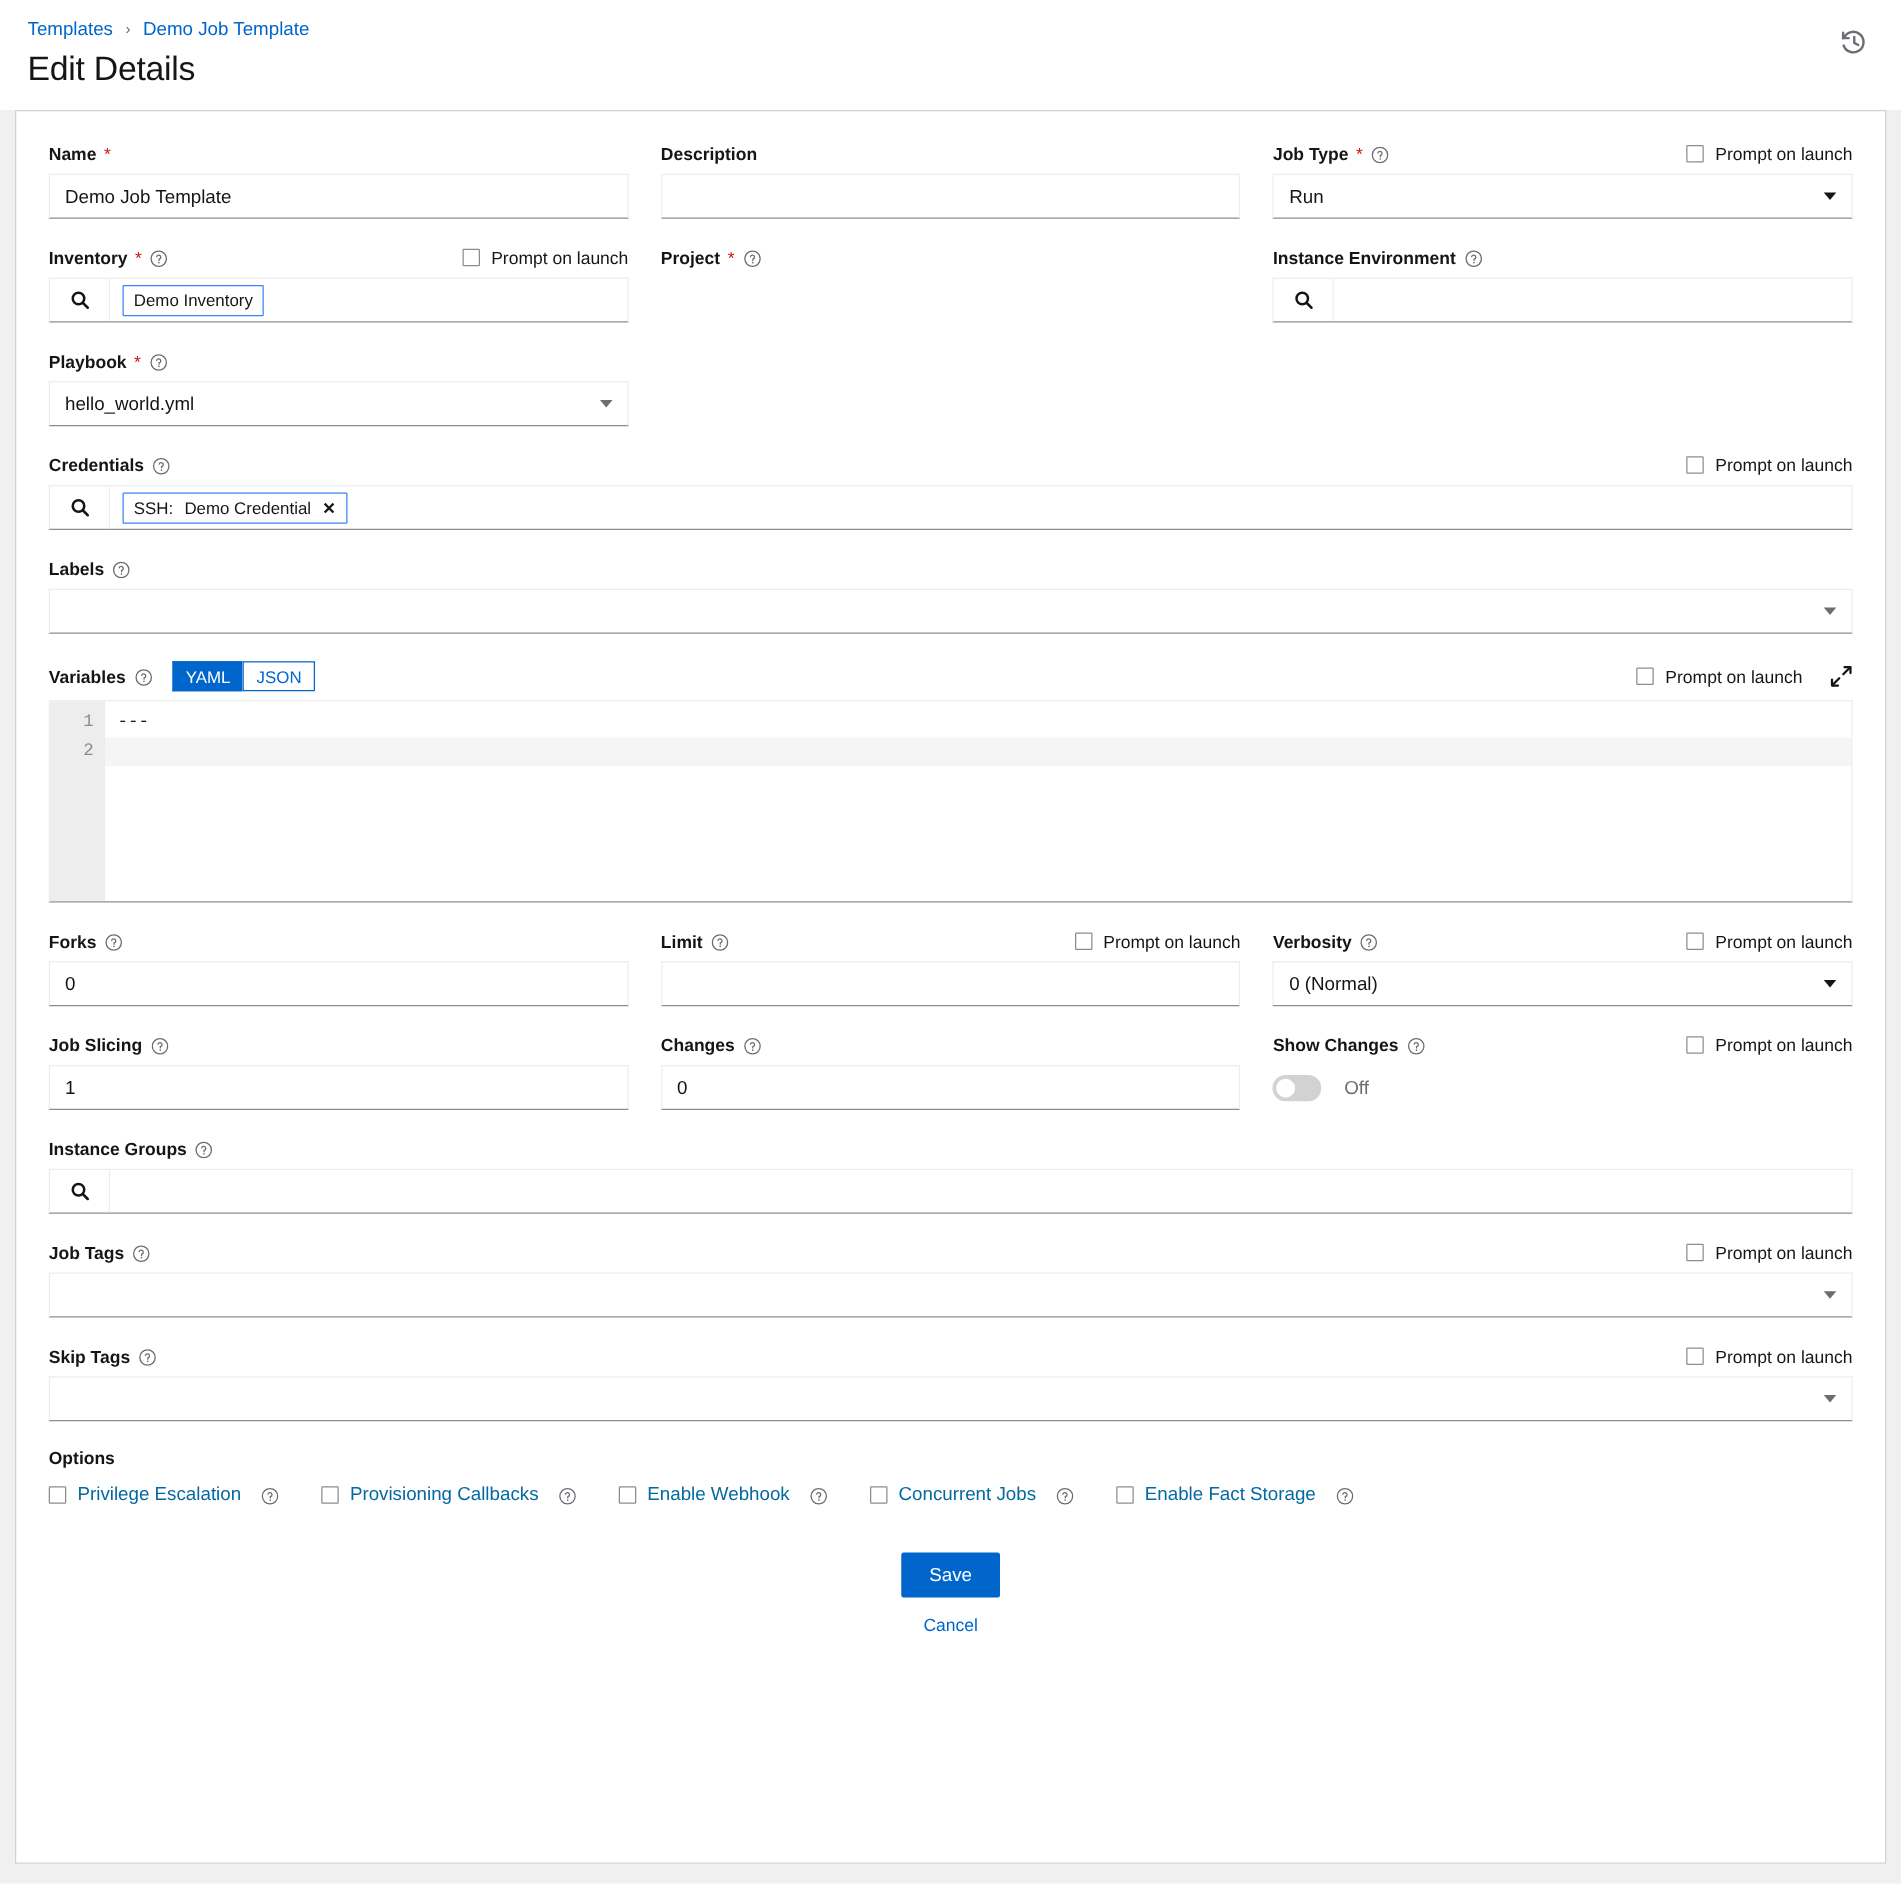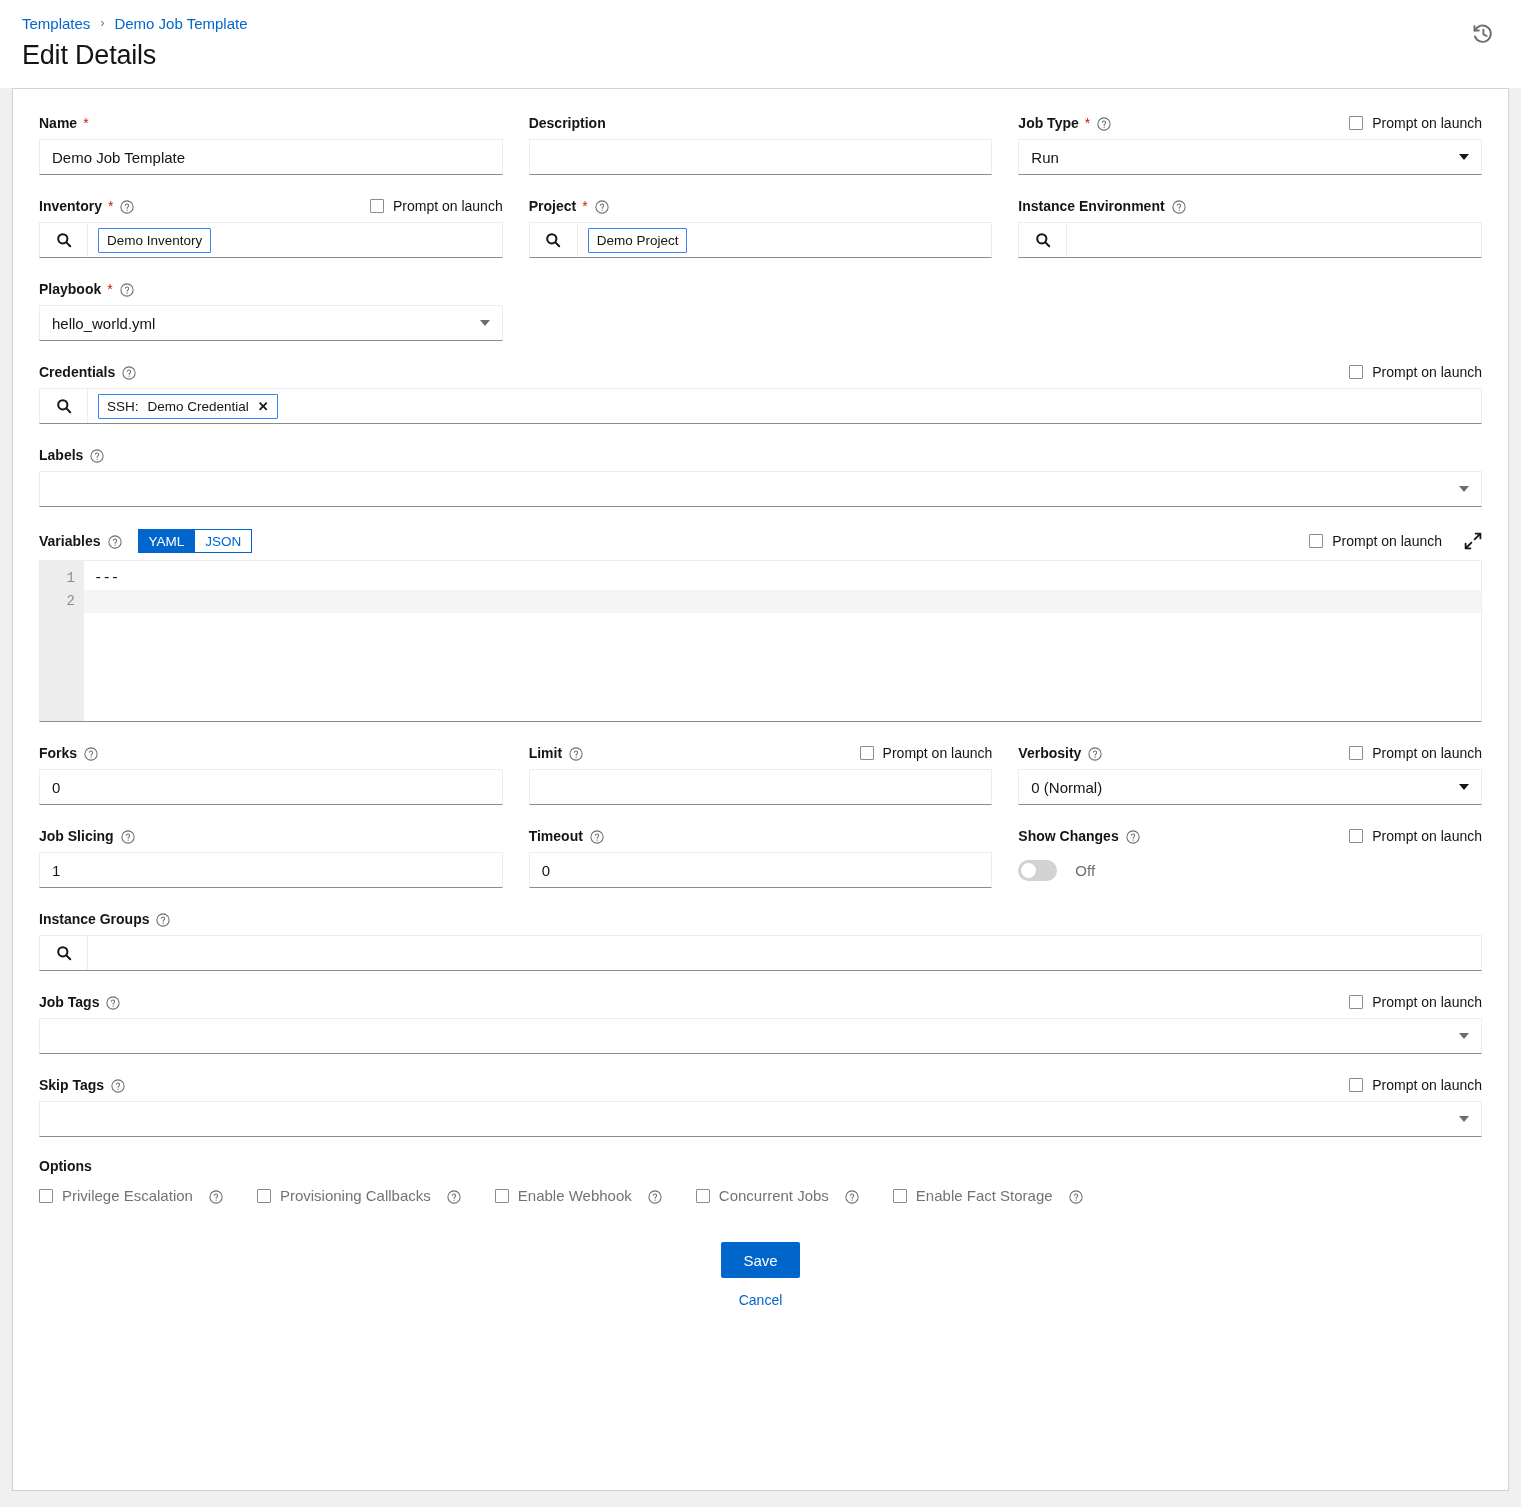--- a/index.html
+++ b/index.html
@@ -186,21 +186,21 @@
     width: 15px; height: 15px; border-radius: 50%;
     background: #fff;
   }
   .switch-label { font-size: 15px; color: #6a6e73; }
 
   
   .options-title { font-size: 14px; font-weight: bold; margin-bottom: 13px; }
   .options-row { display: flex; align-items: center; gap: 34px; }
   .opt {
     display: inline-flex; align-items: center; gap: 9px;
-    font-size: 15px; color: #737373; cursor: pointer; white-space: nowrap;
+    font-size: 15px; color: #0369a1; cursor: pointer; white-space: nowrap;
   }
 
   
   .footer { display: flex; align-items: center; gap: 14px; margin-top: 38px; flex-direction: column; }
   .btn-primary {
     background: #0066cc; color: #fff; border: none;
     height: 36px; padding: 0 22px; font-size: 15px;
     cursor: pointer; font-family: inherit; border-radius: 2px;
   }
   .btn-link {
@@ -307,33 +307,20 @@
     <div class="col fgroup">
       <div class="label-line">
         <span class="flabel">Project</span>
         <span class="req">*</span>
         <span class="help-icon">
           <svg viewBox="0 0 16 16" fill="none" stroke="currentColor" stroke-width="1.2">
                 <circle cx="8" cy="8" r="7"></circle>
                 <path d="M6.1 6.1a1.9 1.9 0 1 1 2.2 2.3v1.1" stroke-linecap="round"></path>
                 <circle cx="8.2" cy="11.6" r="0.75" fill="currentColor" stroke="none"></circle>
               </svg>
-        </span>
-      </div>
-      <div class="lookup">
-        <span class="lookup-btn">
-          <svg viewBox="0 0 16 16" fill="none" stroke="currentColor" stroke-width="2" stroke-linecap="round">
-                <circle cx="6.8" cy="6.8" r="4.6"></circle>
-                <path d="M10.4 10.4 L14.2 14.2"></path>
-              </svg>
-        </span>
-        <span class="lookup-body">
-          <span class="chip">
-            <span>Demo Project</span>
-          </span>
         </span>
       </div>
     </div>
 
     <div class="col fgroup">
       <div class="label-line">
         <span class="flabel">Instance Environment</span>
         <span class="help-icon">
           <svg viewBox="0 0 16 16" fill="none" stroke="currentColor" stroke-width="1.2">
                 <circle cx="8" cy="8" r="7"></circle>
@@ -533,21 +520,21 @@
                 <path d="M6.1 6.1a1.9 1.9 0 1 1 2.2 2.3v1.1" stroke-linecap="round"></path>
                 <circle cx="8.2" cy="11.6" r="0.75" fill="currentColor" stroke="none"></circle>
               </svg>
         </span>
       </div>
       <div class="input">1</div>
     </div>
 
     <div class="col fgroup">
       <div class="label-line">
-        <span class="flabel">Timeout</span>
+        <span class="flabel">Changes</span>
         <span class="help-icon">
           <svg viewBox="0 0 16 16" fill="none" stroke="currentColor" stroke-width="1.2">
                 <circle cx="8" cy="8" r="7"></circle>
                 <path d="M6.1 6.1a1.9 1.9 0 1 1 2.2 2.3v1.1" stroke-linecap="round"></path>
                 <circle cx="8.2" cy="11.6" r="0.75" fill="currentColor" stroke="none"></circle>
               </svg>
         </span>
       </div>
       <div class="input">0</div>
     </div>

